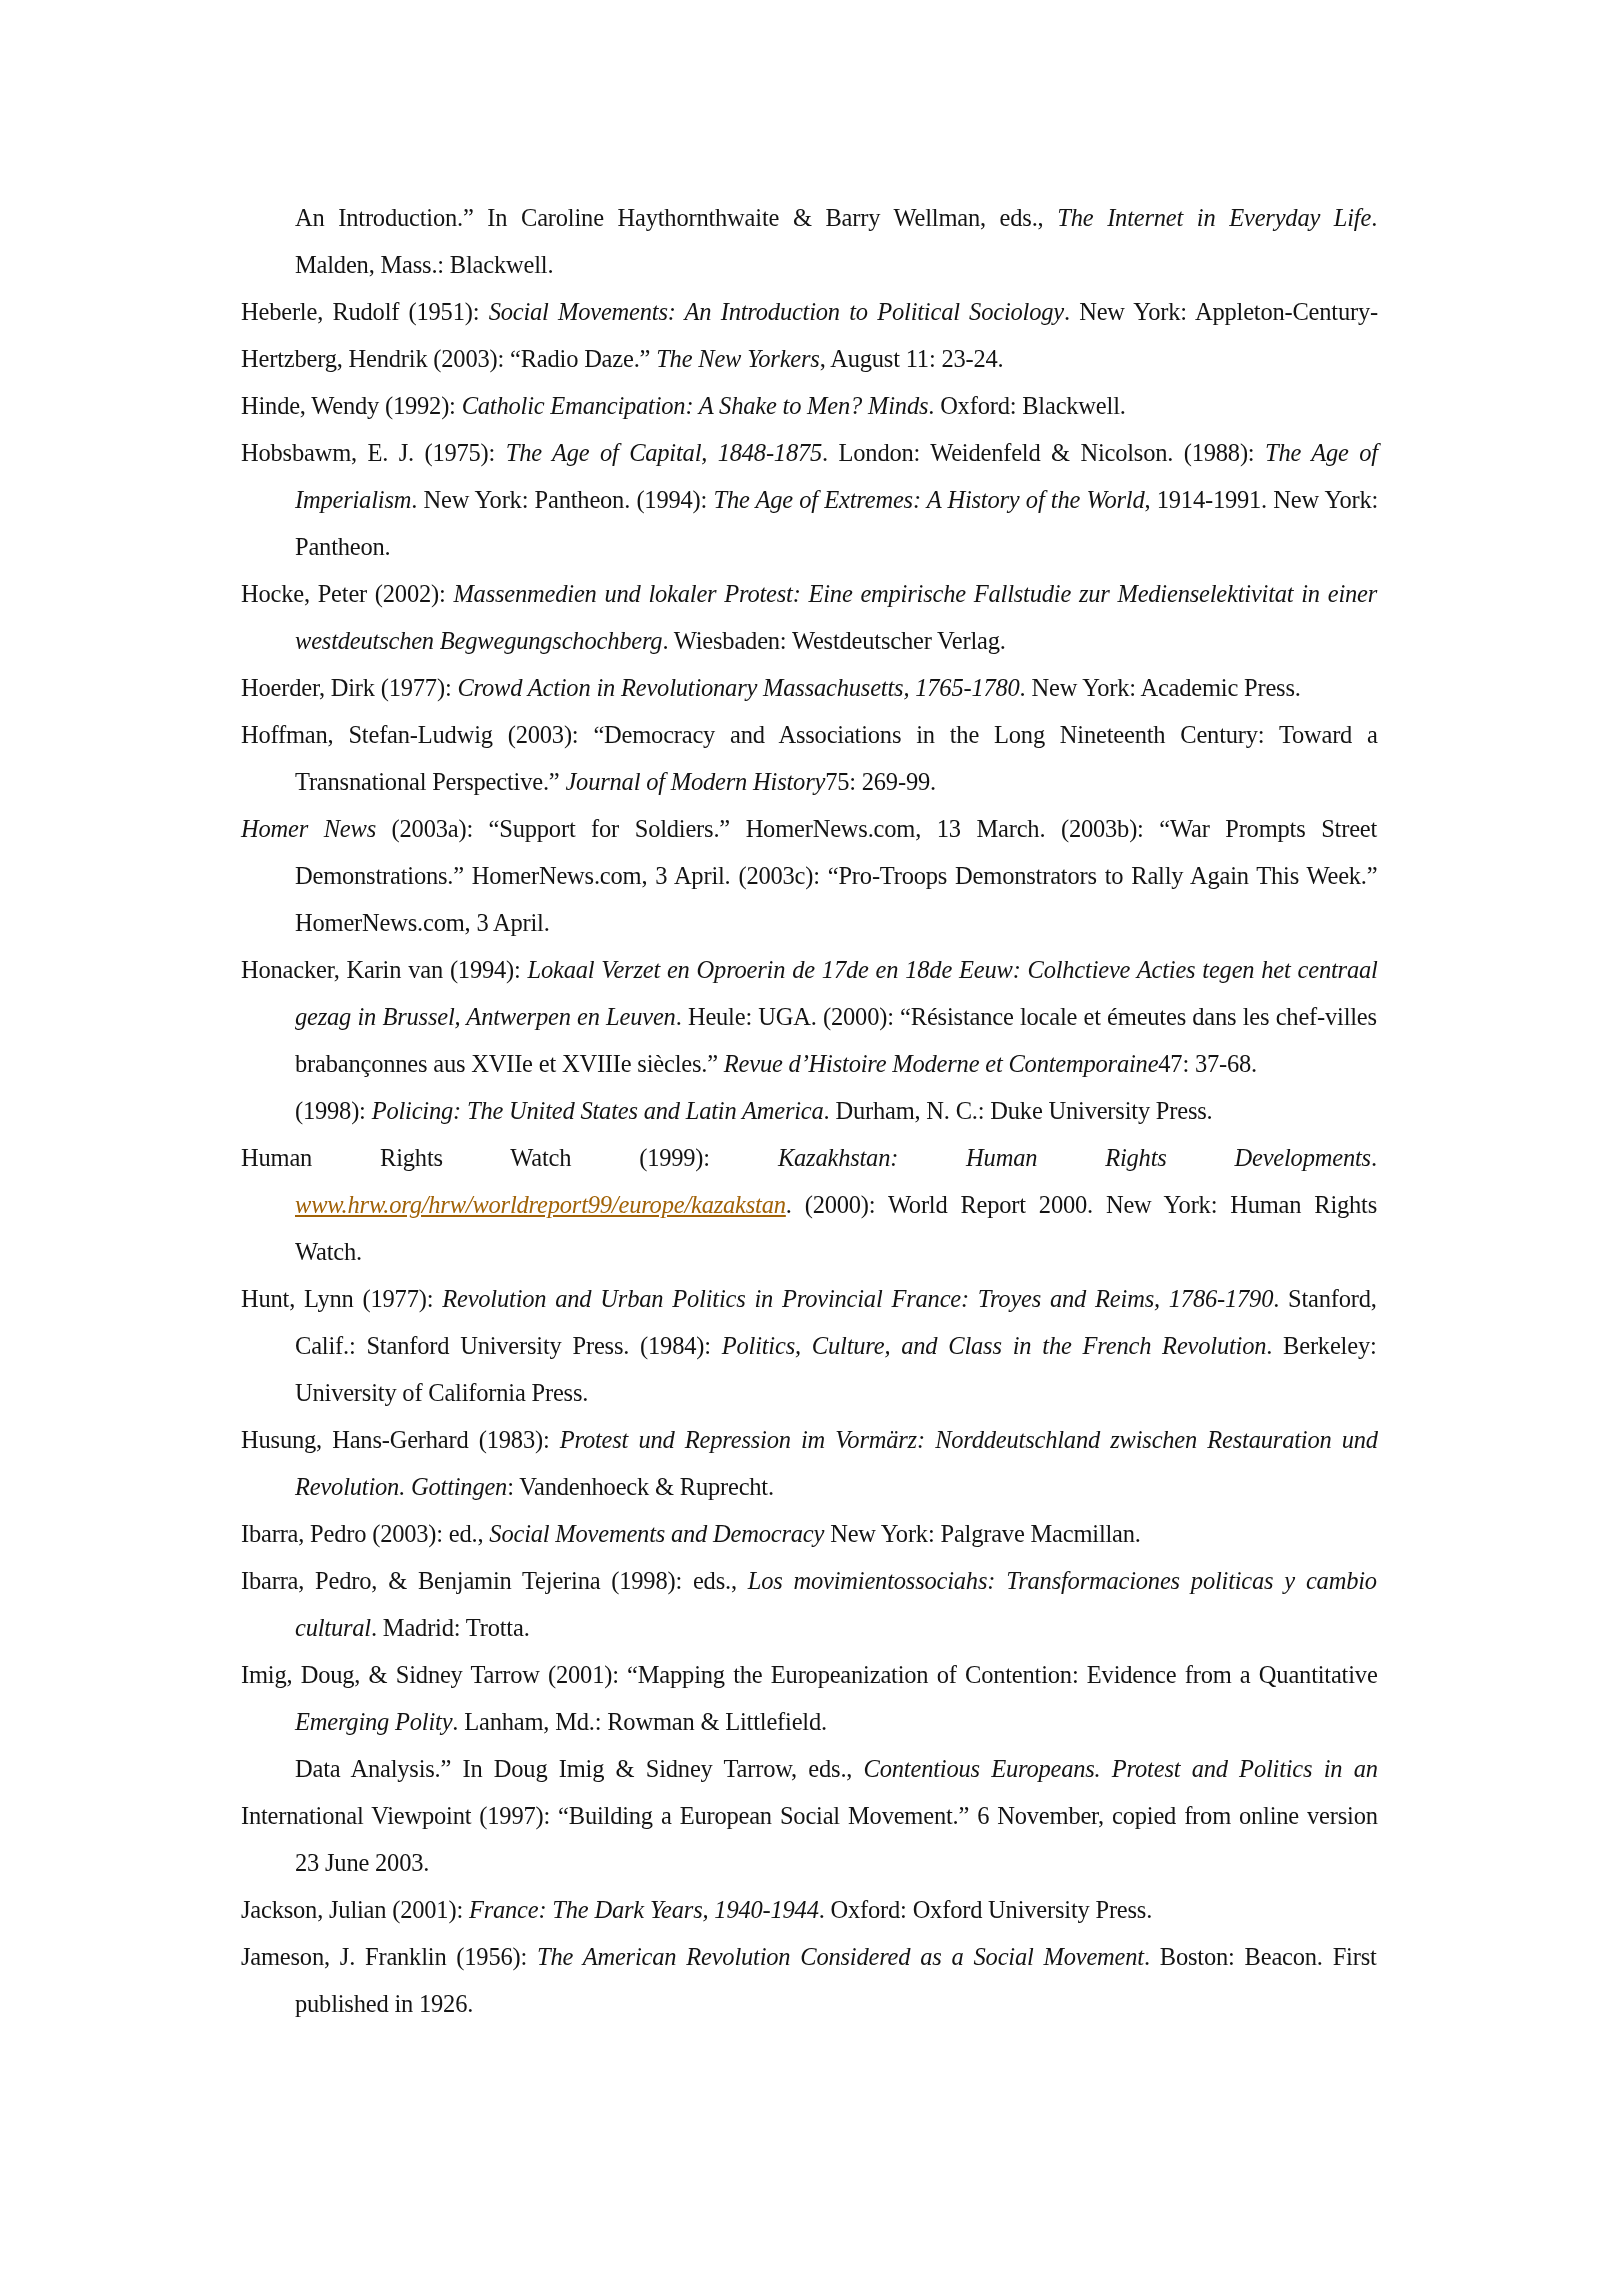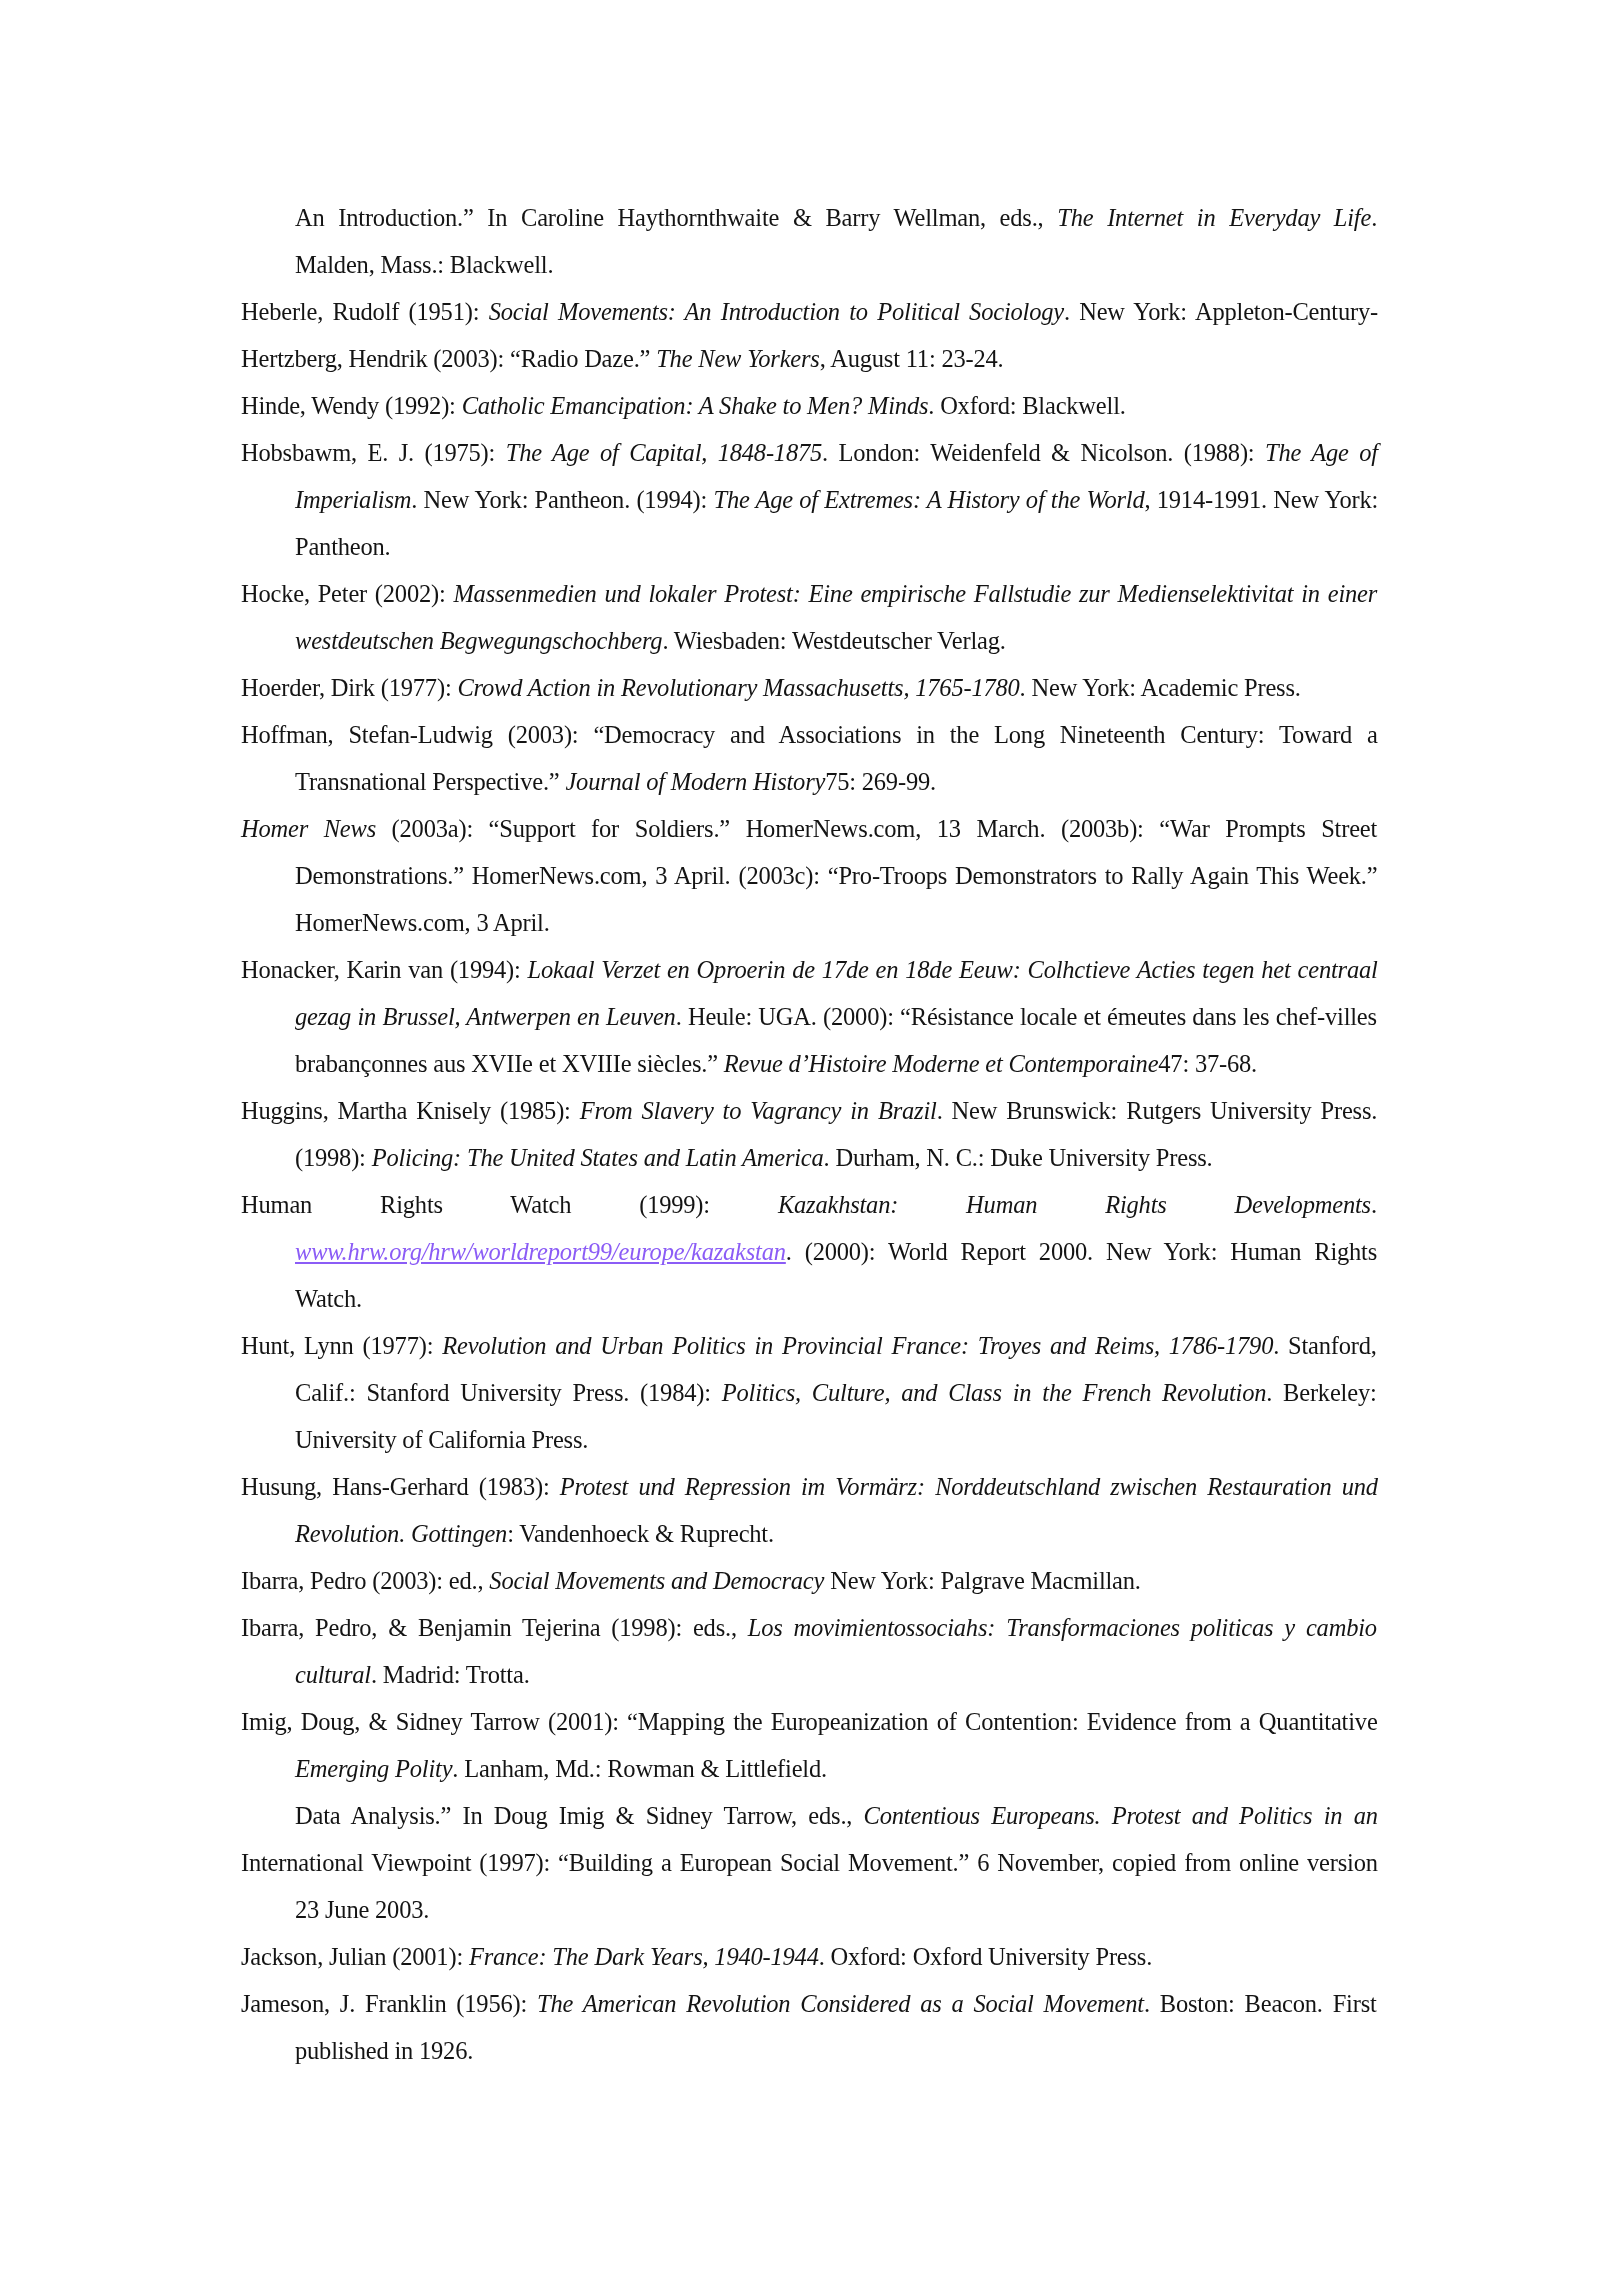--- a/index.html
+++ b/index.html
@@ -82,26 +82,25 @@
         <div class="line just"><span class="inner" style="word-spacing: 9.7px;"><span class="it">Homer News</span><span> (2003a): “Support for Soldiers.” HomerNews.com, 13 March. (2003b): “War Prompts Street</span></span></div>
         <div class="line cont just"><span class="inner" style="word-spacing: 2px;"><span>Demonstrations.” HomerNews.com, 3 April. (2003c): “Pro-Troops Demonstrators to Rally Again This Week.”</span></span></div>
         <div class="line cont"><span class="inner"><span>HomerNews.com, 3 April.</span></span></div>
       </div>
       <div class="entry">
         <div class="line just"><span class="inner" style="word-spacing: 1px;"><span>Honacker, Karin van (1994): </span><span class="it">Lokaal Verzet en Oproerin de 17de en 18de Eeuw: Colhctieve Acties tegen het centraal</span></span></div>
         <div class="line cont just"><span class="inner" style="word-spacing: 0.4px;"><span class="it">gezag in Brussel, Antwerpen en Leuven</span><span>. Heule: UGA. (2000): “Résistance locale et émeutes dans les chef-villes</span></span></div>
         <div class="line cont"><span class="inner"><span>brabançonnes aus XVIIe et XVIIIe siècles.” </span><span class="it">Revue d’Histoire Moderne et Contemporaine</span><span>47: 37-68.</span></span></div>
       </div>
       <div class="entry">
-        <div class="line just"><span class="inner" style="word-spacing: 3.1px;"><span>Huggins, Martha Knisely (1985): </span><span class="it">From Slavery to Vagrancy in Brazil</span><span>. New Brunswick: Rutgers University Press.</span></span></div>
         <div class="line cont"><span class="inner"><span>(1998): </span><span class="it">Policing: The United States and Latin America</span><span>. Durham, N. C.: Duke University Press.</span></span></div>
       </div>
       <div class="entry">
         <div class="line just"><span class="inner" style="word-spacing: 62px;"><span>Human Rights Watch (1999): </span><span class="it">Kazakhstan: Human Rights Developments</span><span>.</span></span></div>
-        <div class="line cont just"><span class="inner" style="word-spacing: 7px;"><span class="link" style="color: #8b5cf6;">www.hrw.org/hrw/worldreport99/europe/kazakstan</span><span>. (2000): World Report 2000. New York: Human Rights</span></span></div>
+        <div class="line cont just"><span class="inner" style="word-spacing: 7px;"><span class="link" style="color: #a16207;">www.hrw.org/hrw/worldreport99/europe/kazakstan</span><span>. (2000): World Report 2000. New York: Human Rights</span></span></div>
         <div class="line cont"><span class="inner"><span>Watch.</span></span></div>
       </div>
       <div class="entry">
         <div class="line just"><span class="inner" style="word-spacing: 3px;"><span>Hunt, Lynn (1977): </span><span class="it">Revolution and Urban Politics in Provincial France: Troyes and Reims, 1786-1790</span><span>. Stanford,</span></span></div>
         <div class="line cont just"><span class="inner" style="word-spacing: 5px;"><span>Calif.: Stanford University Press. (1984): </span><span class="it">Politics, Culture, and Class in the French Revolution</span><span>. Berkeley:</span></span></div>
         <div class="line cont"><span class="inner"><span>University of California Press.</span></span></div>
       </div>
       <div class="entry">
         <div class="line just"><span class="inner" style="word-spacing: 4.3px;"><span>Husung, Hans-Gerhard (1983): </span><span class="it">Protest und Repression im Vormärz: Norddeutschland zwischen Restauration und</span></span></div>
         <div class="line cont"><span class="inner"><span class="it">Revolution. Gottingen</span><span>: Vandenhoeck &amp; Ruprecht.</span></span></div>

